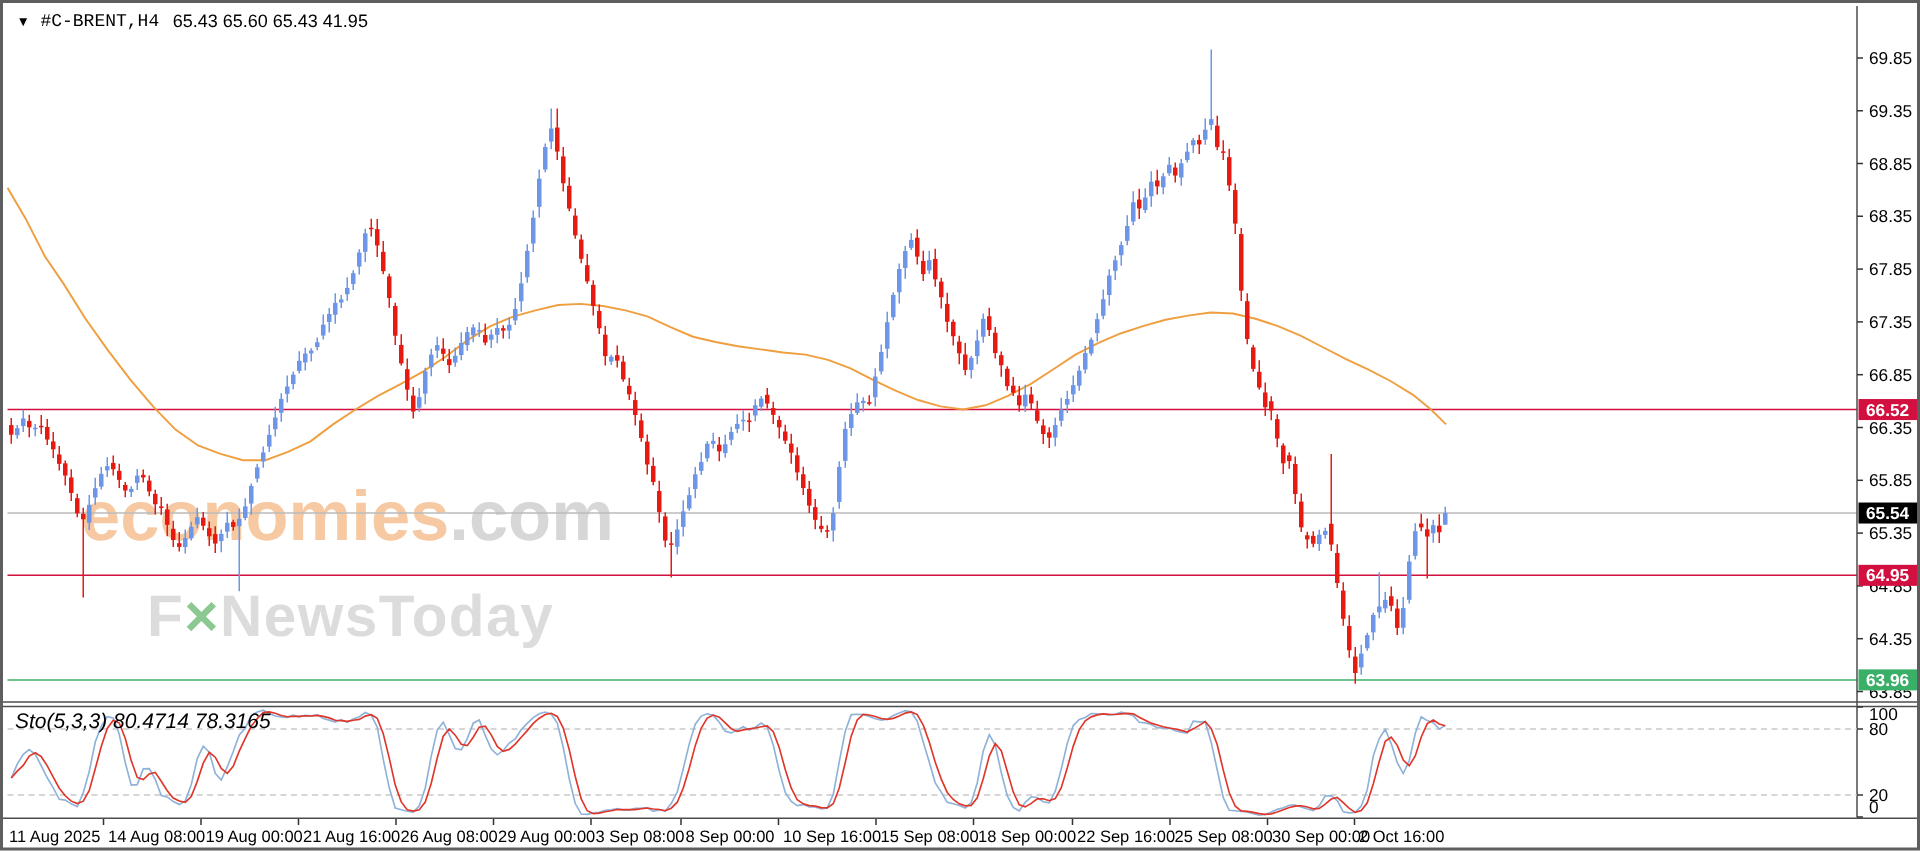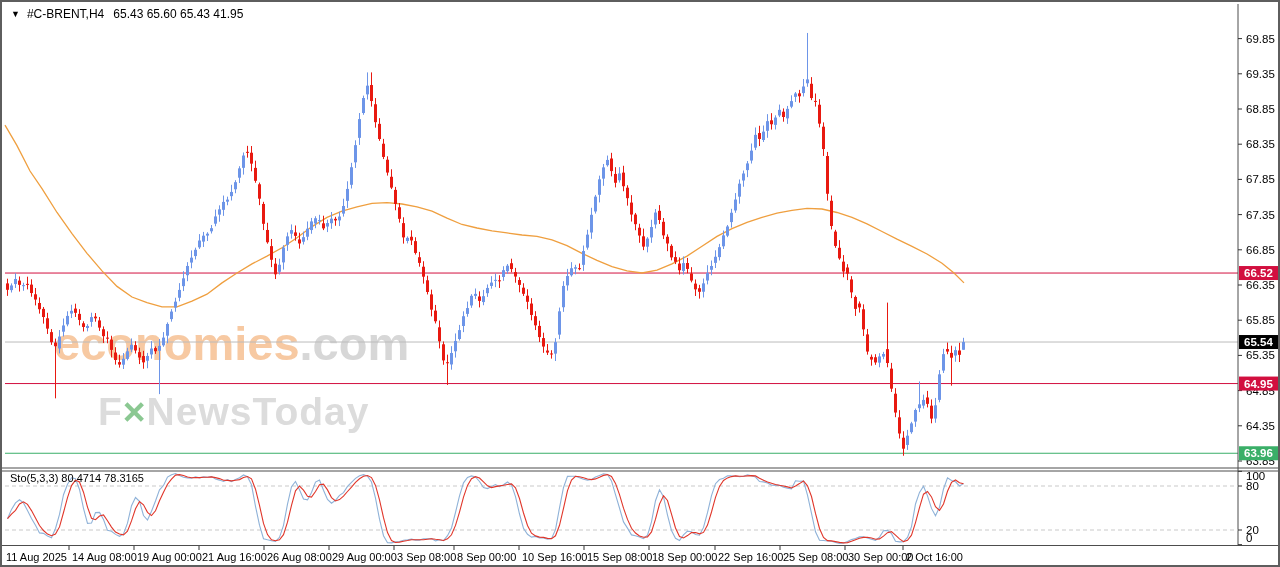--- a/index.html
+++ b/index.html
@@ -7,34 +7,34 @@
   #win{
     position:relative;width:1280px;height:567px;background:#fff;
     border:2px solid #5e5e5e;overflow:hidden;
     font-family:"Liberation Sans","DejaVu Sans",sans-serif;
   }
   #quotebar{
     position:absolute;left:9px;top:5px;z-index:5;
     font-size:12px;color:#000;display:flex;align-items:center;white-space:pre;
   }
   #quotebar .dd{font-size:9px;margin-right:7px;cursor:pointer;}
-  #quotebar .sym{margin-right:9px;}
+  #quotebar .sym{margin-right:9px;font-family:Liberation Mono, monospace;}
   #wm{position:absolute;z-index:1;left:0;top:0;width:100%;height:100%;}
   #wm .l1{
     position:absolute;left:52px;top:318px;font-size:47px;font-weight:bold;
     color:#f7c9a2;letter-spacing:0px;line-height:1;
   }
   #wm .l1 .suffix{color:#d7d7d7;}
   #wm .l2{
     position:absolute;left:96px;top:361px;font-size:39px;font-weight:bold;
     color:#dcdcdc;letter-spacing:1px;line-height:1;margin-top:29px;
   }
   #wm .l2 .gx{color:#8bc892;}
   #stolabel{
-    position:absolute;left:8px;top:470px;z-index:5;font-size:11px;color:#000;
+    position:absolute;left:8px;top:470px;z-index:5;font-size:14px;color:#000;font-style:italic;
   }
   svg#chart{position:absolute;left:0;top:0;z-index:3;}
   svg text{font-family:"Liberation Sans","DejaVu Sans",sans-serif;}
 </style>
 </head>
 <body>
 
 <div id="win">
 
   <div id="wm">

